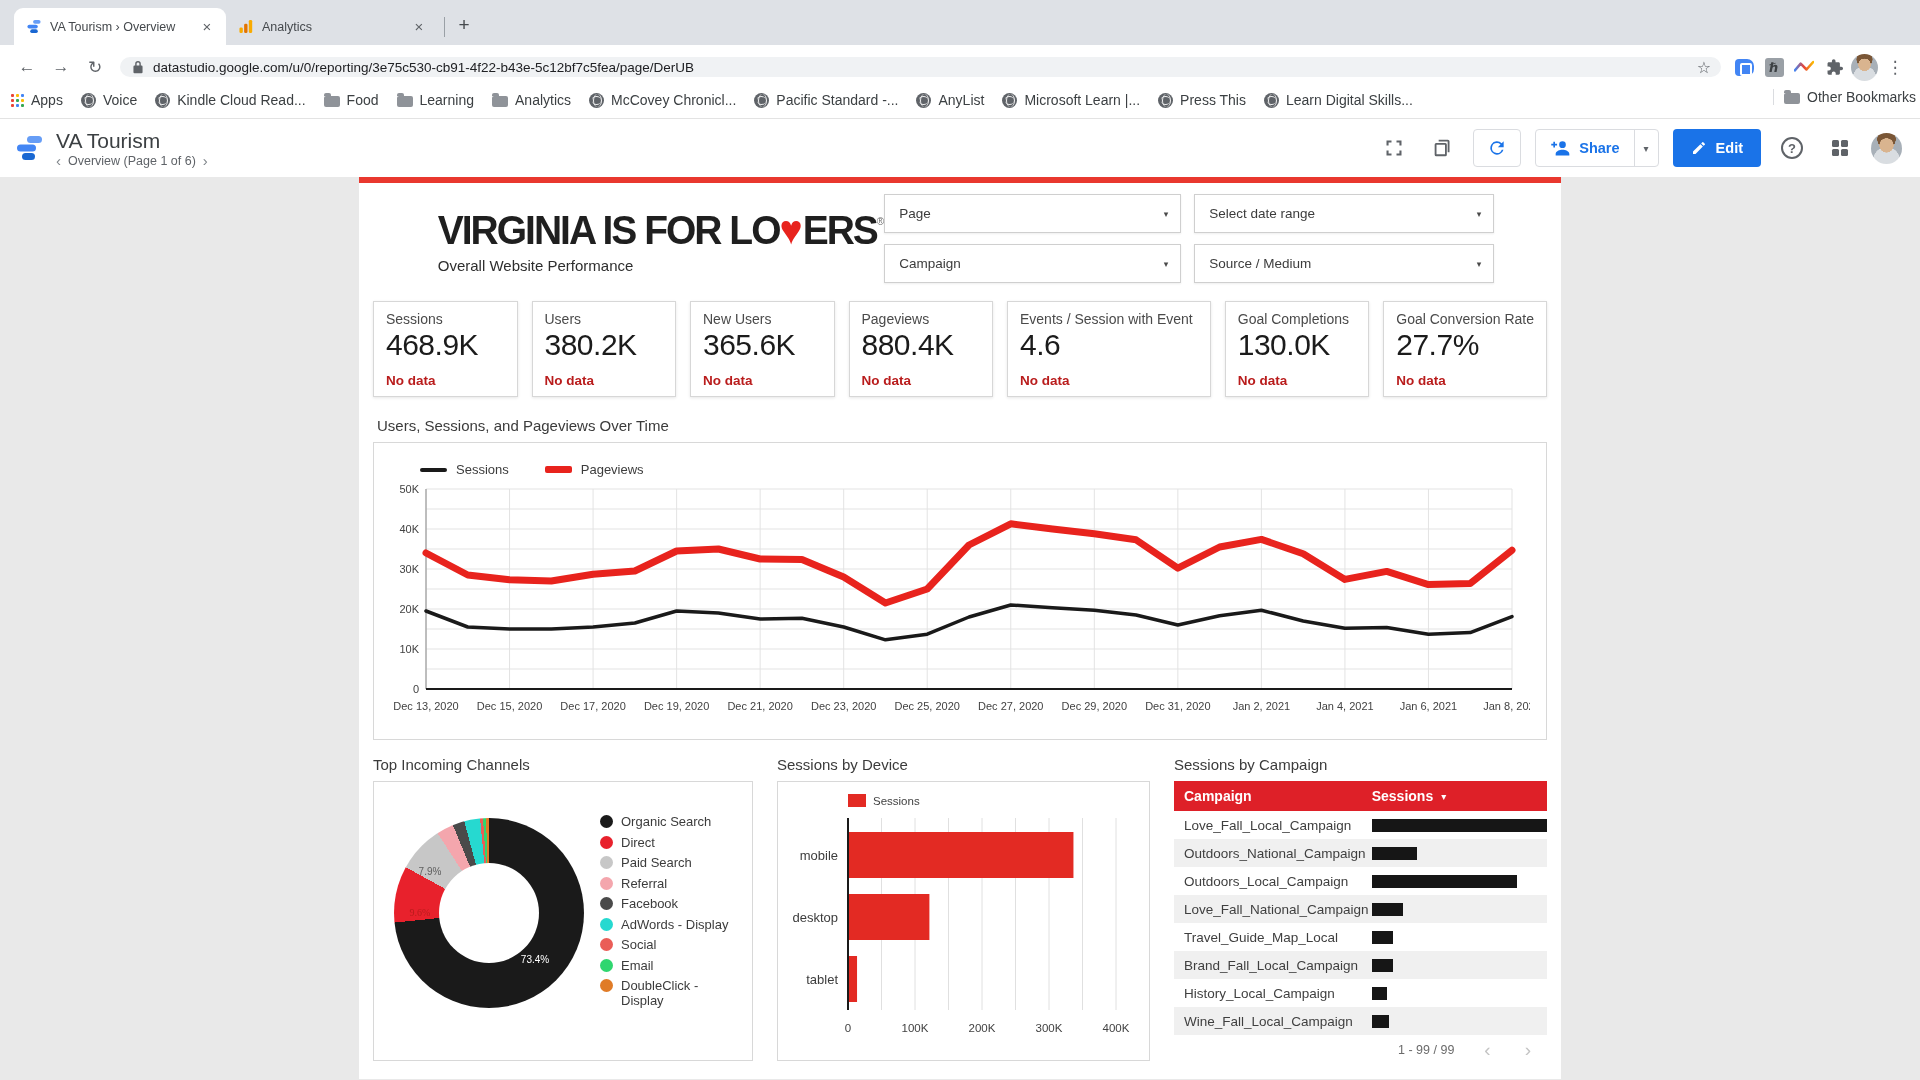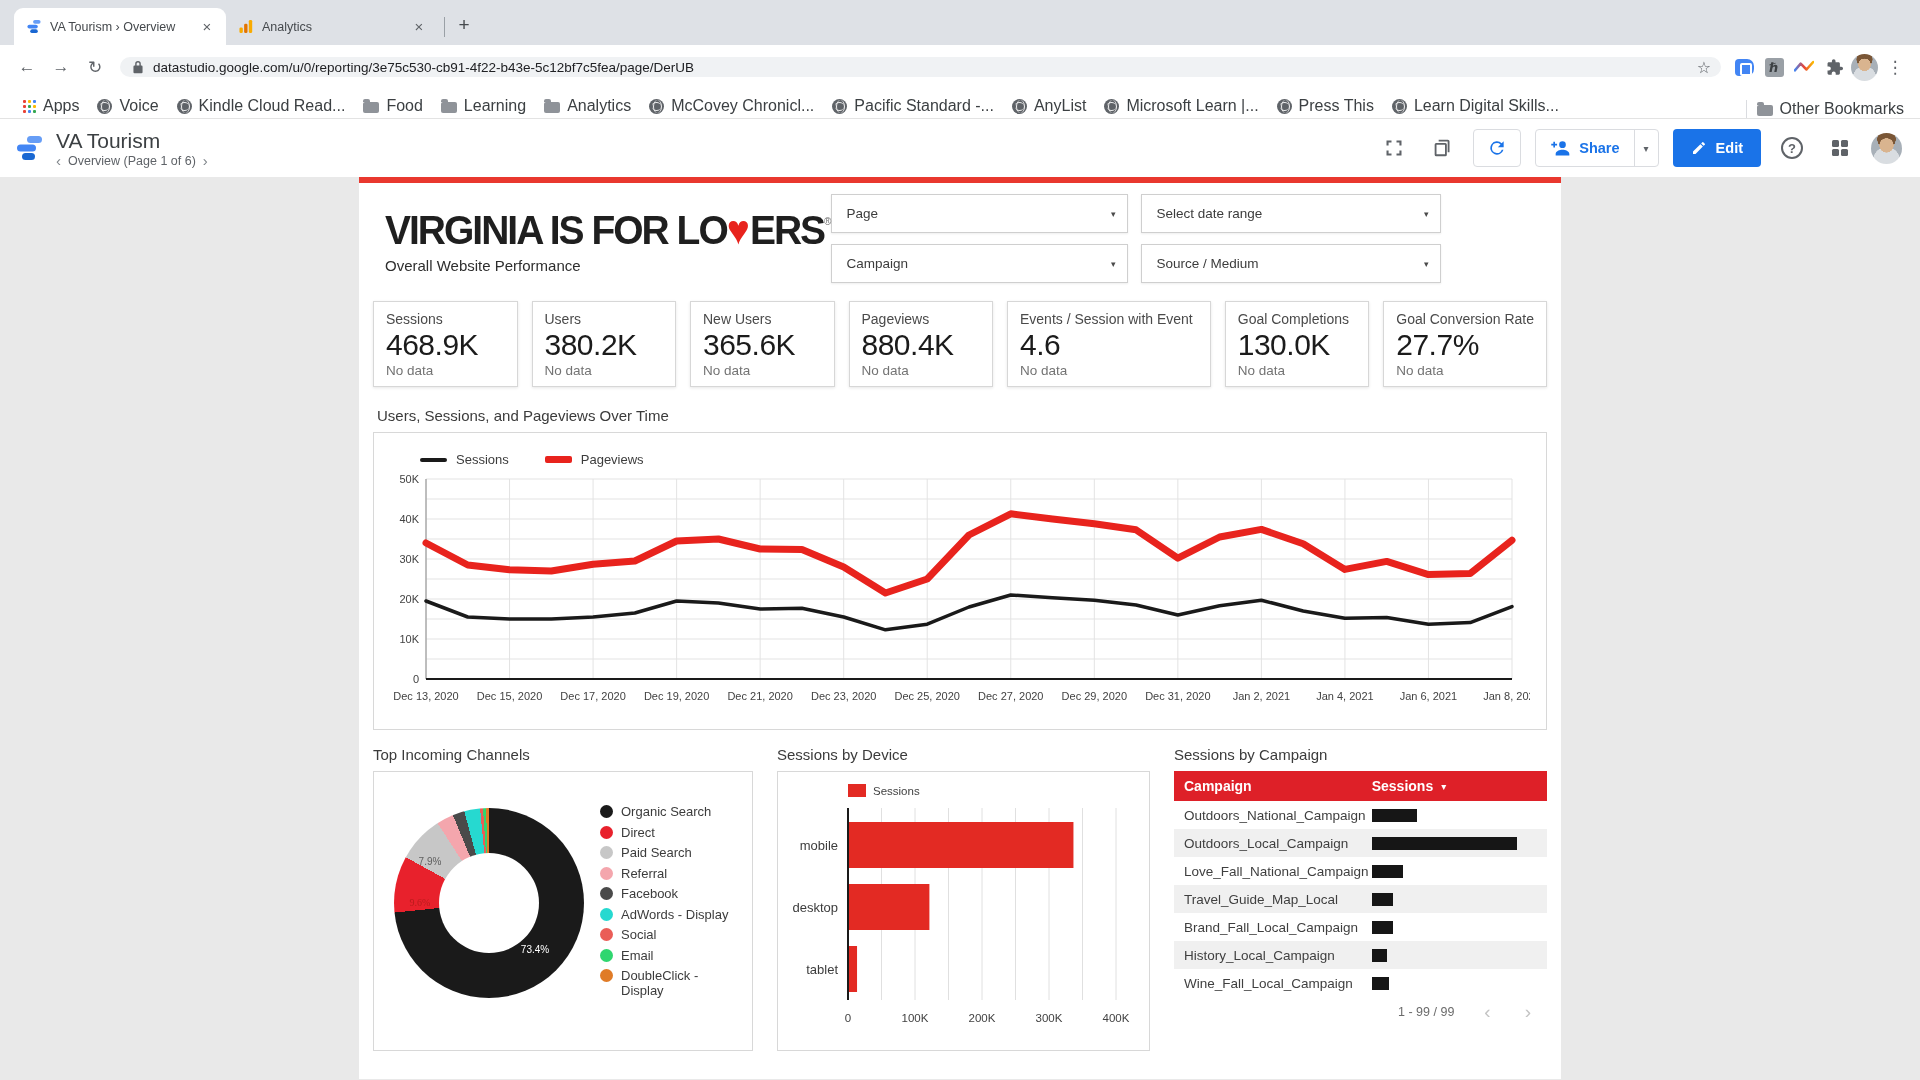--- a/index.html
+++ b/index.html
@@ -25,21 +25,21 @@
   .tag-ext { width:19px; height:17px; background:#4285f4; border-radius:4px 7px 7px 4px; position:relative; }
   .tag-ext::before { content:''; position:absolute; left:5px; top:4px; width:8px; height:9px; border:2px solid #fff; border-radius:2px; }
   .h-ext { width:19px; height:19px; background:#9aa0a6; border-radius:3px; color:#3c4043; font-size:13px; text-align:center; line-height:19px; font-weight:bold; }
   .kebab { font-size:17px; color:#5f6368; }
   .avatar { width:27px; height:27px; border-radius:50%; background:
       radial-gradient(circle at 50% 40%, #d9b48f 0 29%, transparent 30%),
       radial-gradient(circle at 50% 20%, #7a5636 0 31%, transparent 32%),
       radial-gradient(circle at 50% 88%, #d9dde1 0 42%, transparent 43%),
       #a8b0b8; }
 
-  .bookmarks-bar { height:30px; background:#fff; border-bottom:1px solid #e3e3e3; display:flex; align-items:flex-end; padding:0 16px; font-size:16px; color:#3c4043; }
+  .bookmarks-bar { height:30px; background:#fff; border-bottom:1px solid #e3e3e3; display:flex; align-items:flex-start; padding:0 4px; font-size:14px; color:#3c4043; }
   .bm-items { display:flex; align-items:center; gap:4px; flex:1; }
   .bm-item { display:flex; align-items:center; gap:7px; padding:3px 7px; border-radius:4px; white-space:nowrap; }
   .bm-right { display:flex; align-items:center; gap:7px; padding-left:10px; border-left:1px solid #dadce0; }
   .globe-icon { width:15px; height:15px; border-radius:50%; background:#5f6368; position:relative; flex:0 0 auto; }
   .globe-icon::before { content:''; position:absolute; inset:3px; border-radius:50%; border:1.5px solid rgba(255,255,255,.9); border-left:none; border-right:none; }
   .globe-icon::after { content:''; position:absolute; top:1px; bottom:1px; left:50%; width:7px; margin-left:-3.5px; border-radius:50%; border:1.5px solid rgba(255,255,255,.9); border-top:none; border-bottom:none; }
   .folder-icon { width:16px; height:11px; background:#8f9399; border-radius:2px; position:relative; flex:0 0 auto; margin-top:2px; }
   .folder-icon::before { content:''; position:absolute; top:-3px; left:0; width:7px; height:3px; background:#8f9399; border-radius:2px 2px 0 0; }
   .apps-grid-icon { width:13px; height:13px; position:relative; flex:0 0 auto; }
   .apps-grid-icon::before { content:''; position:absolute; left:0; top:0; width:3px; height:3px; border-radius:1px; background:#ea4335;
@@ -60,36 +60,36 @@
   .edit-btn { background:#1a73e8; color:#fff; border-radius:4px; height:38px; padding:0 18px; display:flex; align-items:center; gap:9px; font-size:14.5px; font-weight:bold; }
   .help-circle { width:22px; height:22px; border:2px solid #5f6368; border-radius:50%; color:#5f6368; font-size:13px; font-weight:bold; display:flex; align-items:center; justify-content:center; }
   .grid-icon { width:16px; height:16px; position:relative; }
   .grid-icon::before { content:''; position:absolute; width:7px; height:7px; border-radius:1.5px; background:#5f6368; box-shadow:9px 0 0 #5f6368, 0 9px 0 #5f6368, 9px 9px 0 #5f6368; }
   .avatar-lg { width:31px; height:31px; }
 
   
   .content { height:902px; background:#e9e9e9; }
   .report-card { width:1202px; height:100%; margin:0 auto; background:#fff; }
   .red-strip { height:6px; }
-  .report-head { display:flex; justify-content:flex-start; padding:8px 14px 0 26px; }
+  .report-head { display:flex; justify-content:center; padding:8px 14px 0 26px; }
   .brand { padding-top:16px; }
   .brand-logo { font-size:39px; font-weight:800; letter-spacing:-2px; color:#1f1f1f; white-space:nowrap; transform:scaleY(1.06); transform-origin:left top; }
   .brand-logo .heart { letter-spacing:0; }
   .brand-logo .reg { font-size:10px; font-weight:400; color:#6d6d6d; vertical-align:18px; letter-spacing:0; }
   .brand-sub { font-size:15px; color:#2e2e2e; margin-top:6px; }
   .filters { display:grid; grid-template-columns:297px 300px; grid-auto-rows:39px; gap:11px 13px; margin-top:3px; }
   .filter-box { border:1px solid #cfcfcf; box-shadow:0 1px 2px rgba(0,0,0,.07); display:flex; align-items:center; justify-content:space-between; padding:0 12px 0 14px; font-size:13.5px; color:#3c3c3c; background:#fff; }
   .filter-caret { font-size:9px; color:#4a4a4a; }
 
   .scorecards { display:flex; gap:14px; margin:18px 14px 0 14px; }
   .scorecards > div { flex:1; border:1px solid #d7d7d7; box-shadow:0 1px 3px rgba(0,0,0,.10); padding:9px 12px 8px 12px; background:#fff; }
   .scorecards > div:nth-of-type(5) { flex:1.5; }
   .sc-label { font-size:14px; color:#4a4a4a; white-space:nowrap; }
   .sc-value { font-size:30px; color:#1b1b1b; margin-top:1px; letter-spacing:-0.5px; }
-  .sc-note { font-size:13.5px; color:#737373; margin-top:1px; }
+  .sc-note { font-size:13.5px; color:#b91c1c; margin-top:11px;font-weight:bold; }
 
   .panel-title { font-size:15px; color:#3b3b3b; }
   .ts-panel { margin:20px 14px 0 14px; }
   .ts-panel .panel-title { padding-left:4px; }
   .panel-box { border:1px solid #d8d8d8; background:#fff; margin-top:8px; }
   .ts-box { height:298px; padding:6px 12px 0 10px; }
   .ts-legend { display:flex; align-items:center; gap:36px; margin:13px 0 6px 36px; font-size:13px; color:#3c3c3c; }
   .ts-legend .item { display:flex; align-items:center; gap:9px; }
   .sw-sessions { width:27px; height:4px; border-radius:2px; }
   .sw-pageviews { width:27px; height:7px; border-radius:2px; }
@@ -550,20 +550,26 @@
         <div class="camp-table" data-interactable="false">
           <div class="camp-head" data-interactable="false" style="background: rgb(222, 32, 40);">
             <div class="col-campaign" data-interactable="true">Campaign</div>
             <div class="col-sessions" data-interactable="true">
               <span>Sessions</span>
               <span style="font-size:10px" data-interactable="false">▾</span>
             </div>
           </div>
           <div class="camp-rows" data-interactable="false">
 
+              <div data-interactable="true">
+                <div class="col-campaign" data-interactable="false">Love_Fall_Local_Campaign</div>
+                <div class="col-sessions">
+                  <div class="camp-bar" data-interactable="false" style="width: 100%; background: rgb(22, 22, 22);"></div>
+                </div>
+              </div>
 
               <div data-interactable="true">
                 <div class="col-campaign" data-interactable="false">Outdoors_National_Campaign</div>
                 <div class="col-sessions">
                   <div class="camp-bar" data-interactable="false" style="width: 26%; background: rgb(22, 22, 22);"></div>
                 </div>
               </div>
 
               <div data-interactable="true">
                 <div class="col-campaign" data-interactable="false">Outdoors_Local_Campaign</div>

